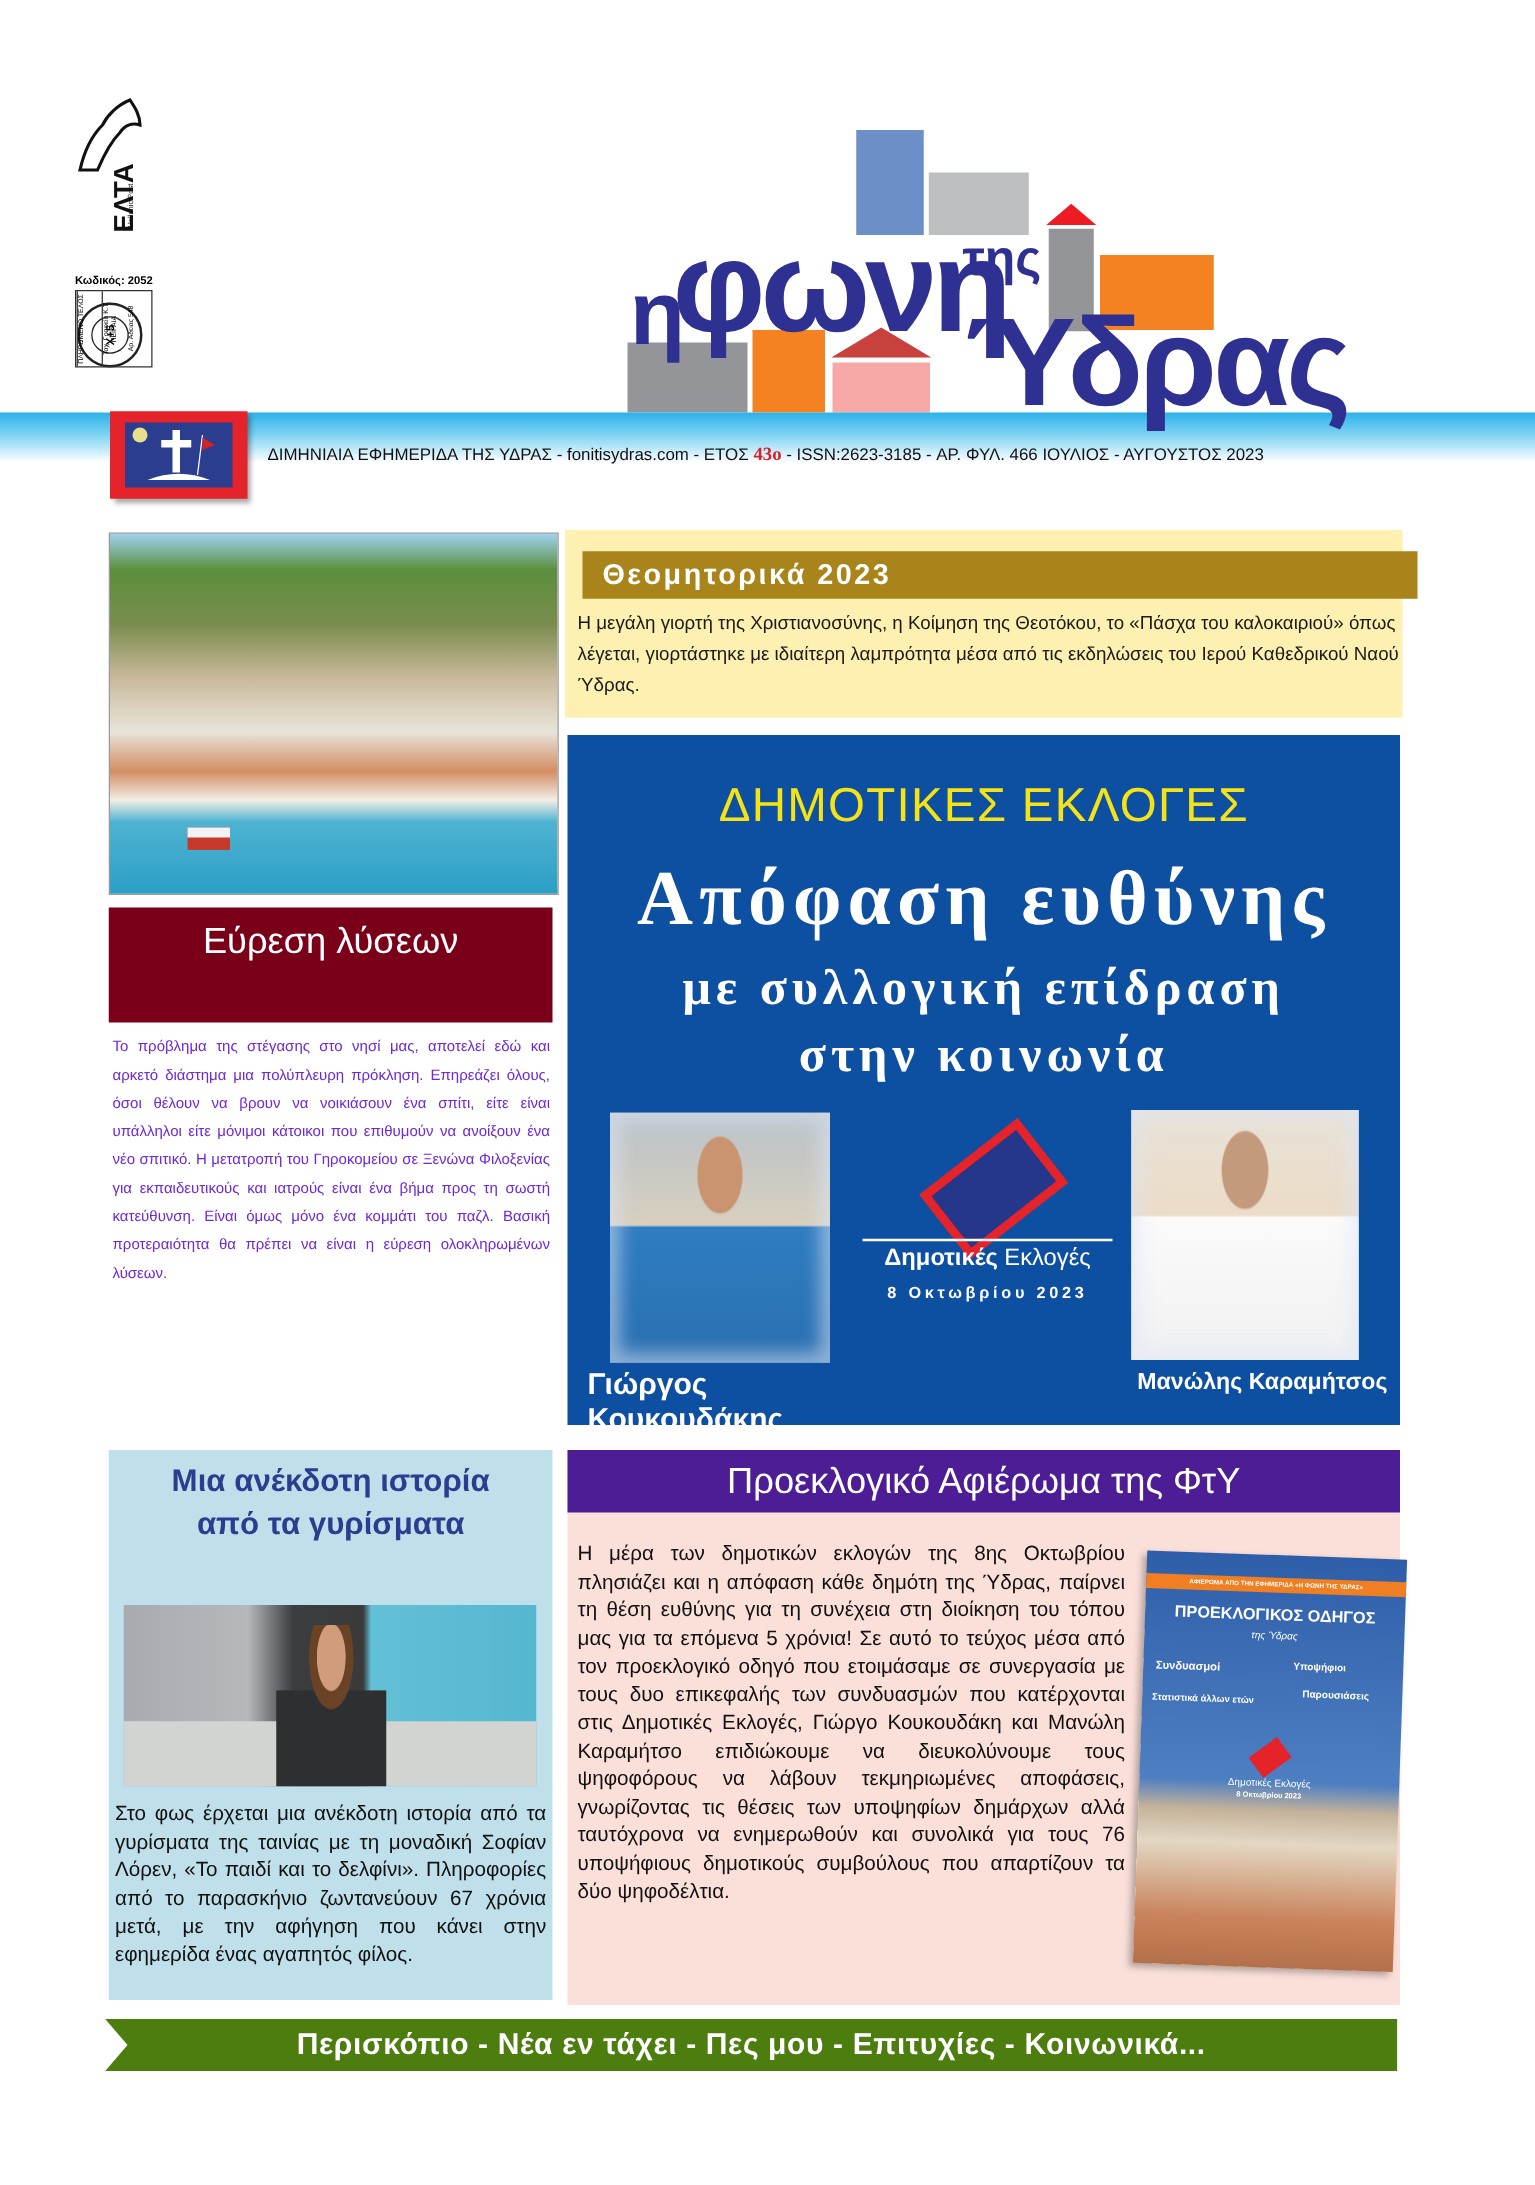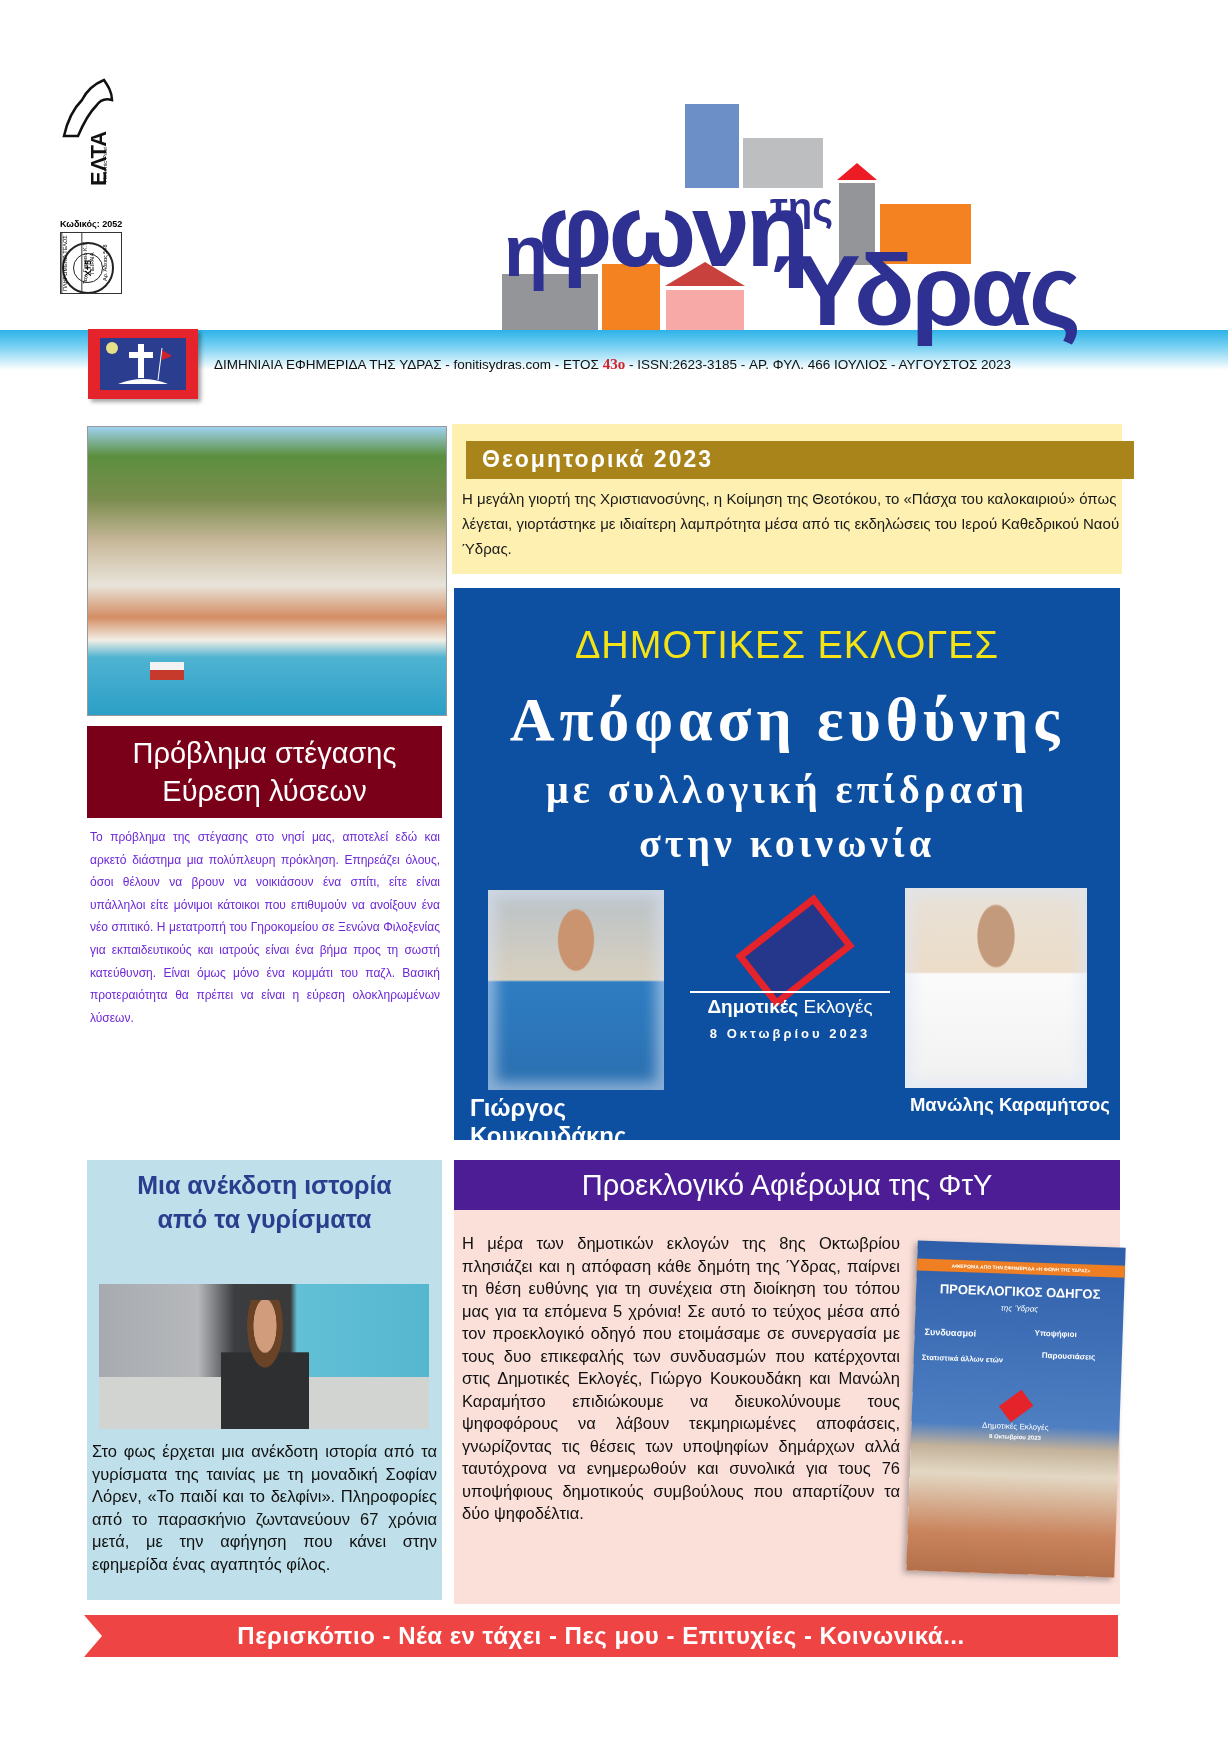--- a/index.html
+++ b/index.html
@@ -84,21 +84,21 @@
      background: linear-gradient(180deg, #2e5ea9 0%, #4e7fc2 55%, #c4b29a 62%, #e3d8c4 70%, #c9845d 88%, #b4704a 100%); }
   .guide-band { position: absolute; left: 0; top: 18px; width: 100%; height: 12px; background: #ef7f22; color: #fff; font-size: 5px; font-weight: bold; text-align: center; line-height: 12px; white-space: nowrap; }
   .guide-title { position: absolute; left: 0; top: 40px; width: 100%; text-align: center; color: #fff; font-size: 13px; font-weight: bold; }
   .guide-sub { position: absolute; left: 0; top: 60px; width: 100%; text-align: center; color: #fff; font-size: 8px; font-style: italic; }
   .guide-item { position: absolute; color: #fff; font-size: 9px; font-weight: bold; }
   .guide-logo { position: absolute; left: 90px; top: 152px; width: 28px; height: 20px; background: #e4232b; transform: rotate(-38deg); }
   .guide-logo-lbl { position: absolute; left: 0; top: 178px; width: 100%; text-align: center; color: #fff; font-size: 8px; }
   .guide-date { position: absolute; left: 0; top: 190px; width: 100%; text-align: center; color: #fff; font-size: 6px; font-weight: bold; }
 
   
-  .bottom-banner { left: 84px; top: 1615px; width: 1034px; height: 42px; background: #ef4444; clip-path: polygon(0 0, 100% 0, 100% 100%, 0 100%, 18px 50%); color: #fff; text-align: center; font-size: 24px; font-weight: bold; line-height: 42px; letter-spacing: 0.5px; }
+  .bottom-banner { left: 84px; top: 1615px; width: 1034px; height: 42px; background: #4d7c0f; clip-path: polygon(0 0, 100% 0, 100% 100%, 0 100%, 18px 50%); color: #fff; text-align: center; font-size: 24px; font-weight: bold; line-height: 42px; letter-spacing: 0.5px; }
 </style>
 </head>
 <body>
 
 <div class="abs stamp">
   <svg class="abs" style="left:4px;top:0" width="56" height="60" viewBox="0 0 56 60">
     <path d="M4 58 C 8 40, 14 30, 22 22 C 26 14, 34 6, 44 2 C 48 8, 52 14, 52 22 C 46 20, 40 22, 36 28 C 30 34, 24 44, 18 58 Z" fill="none" stroke="#111" stroke-width="2.5"></path>
   </svg>
   <div class="elta-text">ΕΛΤΑ</div>
   <div class="elta-sub">Hellenic Post</div>
@@ -144,21 +144,20 @@
 </div>
 <div class="abs tagline">
   <span>ΔΙΜΗΝΙΑΙΑ ΕΦΗΜΕΡΙΔΑ ΤΗΣ ΥΔΡΑΣ - fonitisydras.com - ΕΤΟΣ </span><span class="yr">43ο</span><span> - ISSN:2623-3185 - ΑΡ. ΦΥΛ. 466   ΙΟΥΛΙΟΣ - ΑΥΓΟΥΣΤΟΣ  2023</span>
 </div>
 
 <div class="abs hydra-photo">
   <div class="boat"></div>
 </div>
 
 <div class="abs housing-head">
-  <div>Πρόβλημα στέγασης</div>
   <div>Εύρεση λύσεων</div>
 </div>
 <div class="abs housing-body">Το πρόβλημα της στέγασης στο νησί μας, αποτελεί εδώ και αρκετό διάστημα μια πολύπλευρη πρόκληση. Επηρεάζει όλους, όσοι θέλουν να βρουν να νοικιάσουν ένα σπίτι, είτε είναι υπάλληλοι είτε μόνιμοι κάτοικοι που επιθυμούν να ανοίξουν ένα νέο σπιτικό. Η μετατροπή του Γηροκομείου σε Ξενώνα Φιλοξενίας για εκπαιδευτικούς και ιατρούς είναι ένα βήμα προς τη σωστή κατεύθυνση. Είναι όμως μόνο ένα κομμάτι του παζλ. Βασική προτεραιότητα θα πρέπει να είναι η εύρεση ολοκληρωμένων λύσεων.</div>
 
 <div class="abs theo-box"></div>
 <div class="abs theo-band"></div>
 <div class="abs theo-title">Θεομητορικά 2023</div>
 <div class="abs theo-body">Η μεγάλη γιορτή της Χριστιανοσύνης, η Κοίμηση της Θεοτόκου, το «Πάσχα του καλοκαιριού» όπως λέγεται, γιορτάστηκε με ιδιαίτερη λαμπρότητα μέσα από τις εκδηλώσεις του Ιερού Καθεδρικού Ναού Ύδρας.</div>
 
 <div class="abs elect-box"></div>

